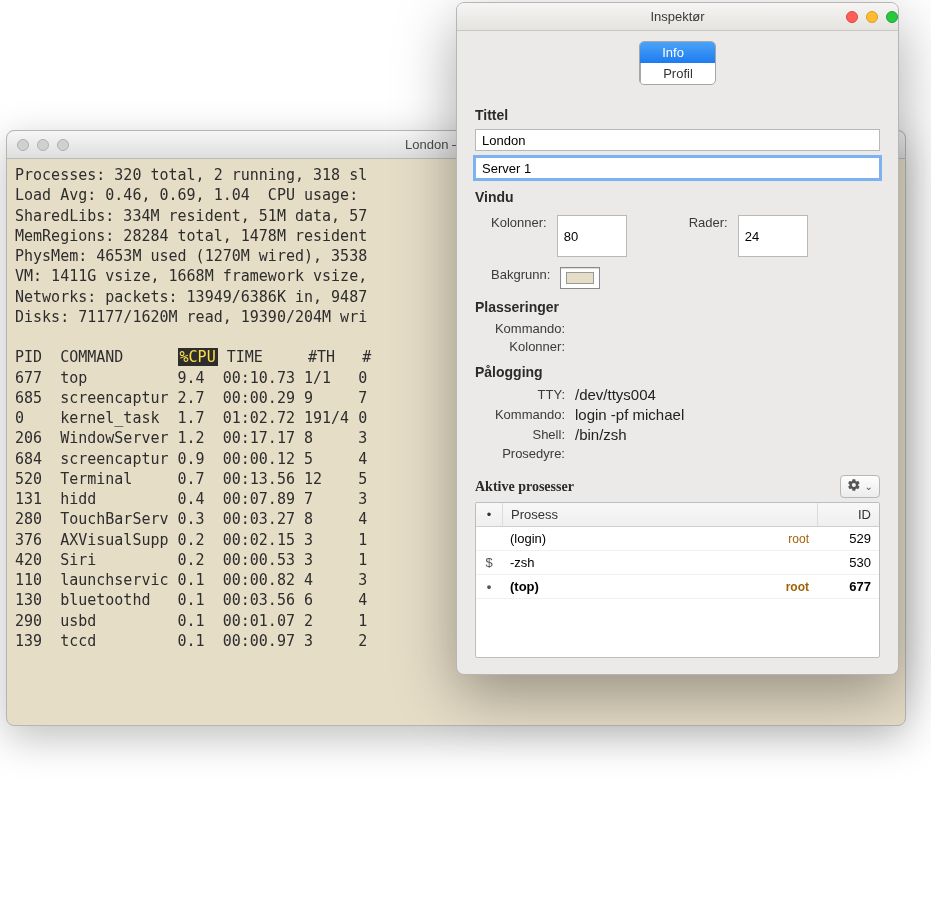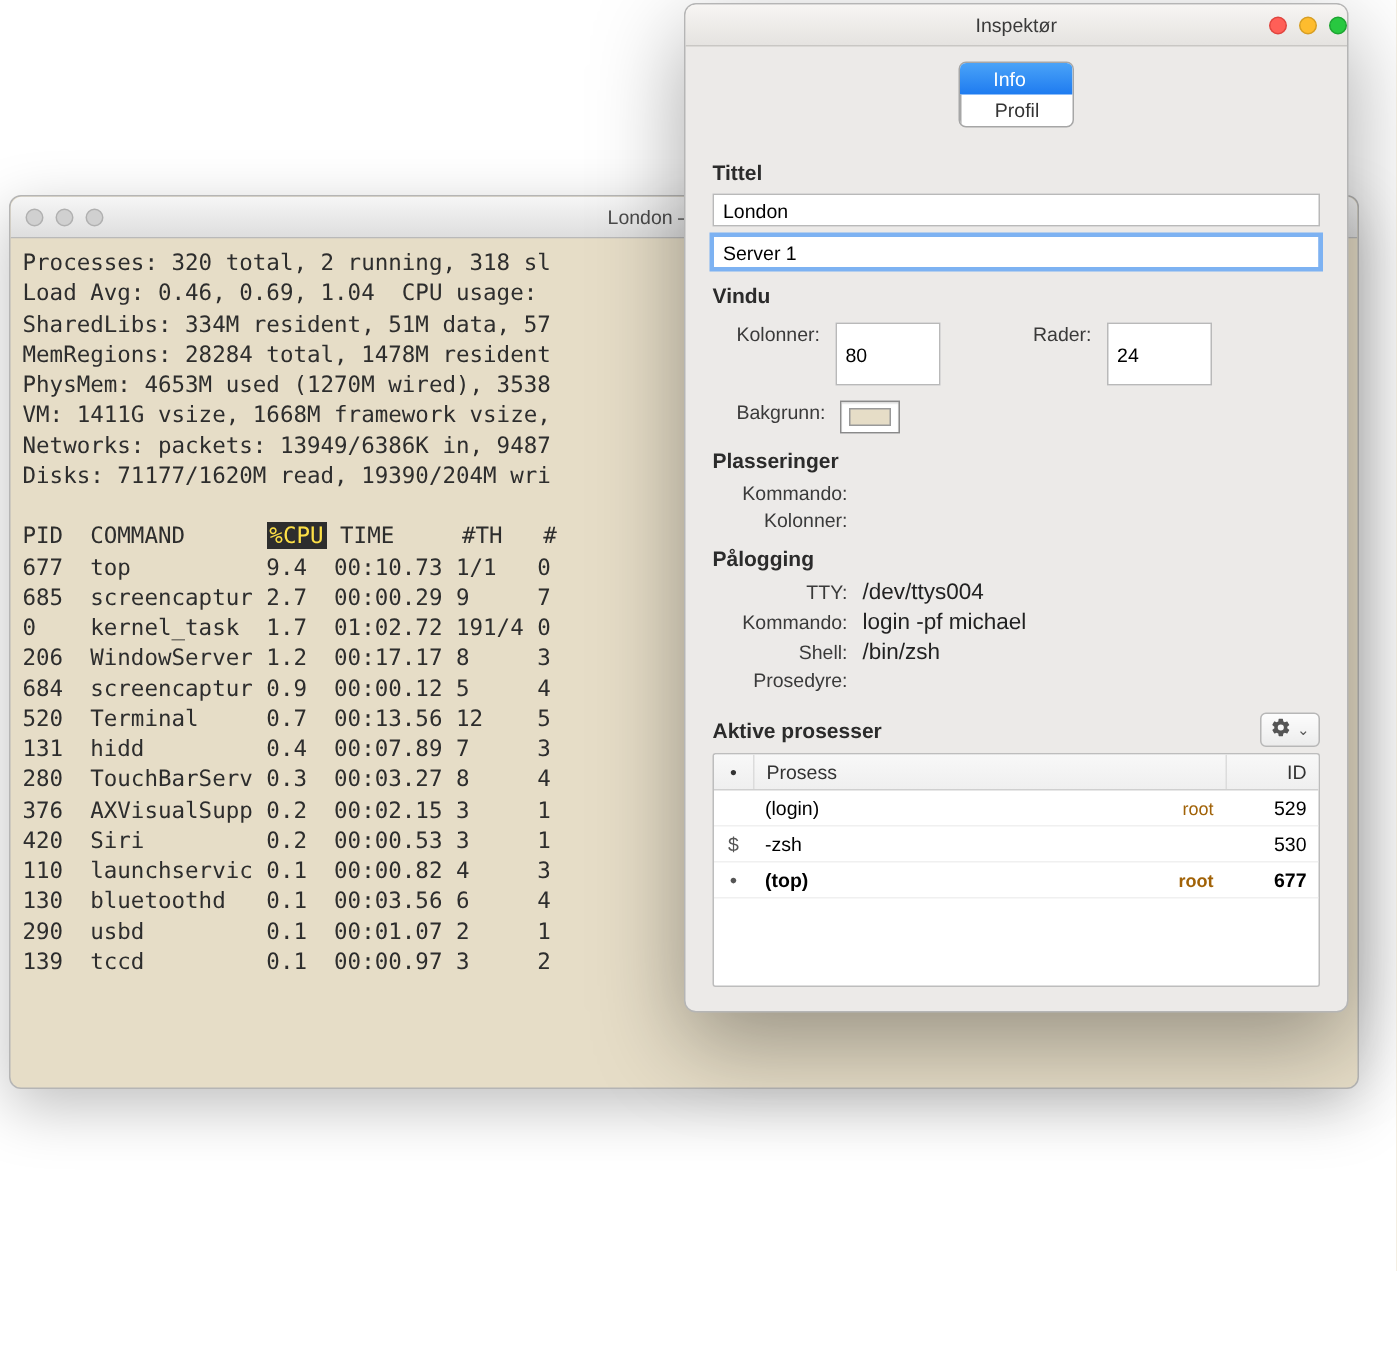--- a/index.html
+++ b/index.html
@@ -302,21 +302,21 @@
     <div class="kv">
         <span class="k">Shell:</span>
         <span class="v">/bin/zsh</span>
       </div>
     <div class="kv">
         <span class="k">Prosedyre:</span>
         <span class="v"></span>
       </div>
 
     <div class="proc-header">
-      <div class="section-title" style="margin:0;">Aktive prosesser</div>
+      <div class="section-title" style="margin:0;font-family:Liberation Serif, serif;">Aktive prosesser</div>
       <div class="gear">
         <span>
           <svg viewBox="0 0 24 24">
               <path d="M19.14,12.94a7,7,0,0,0,.05-.94,7,7,0,0,0-.05-.94l2.11-1.65a.5.5,0,0,0,.12-.64l-2-3.46a.5.5,0,0,0-.61-.22l-2.49,1a7,7,0,0,0-1.63-.94l-.38-2.65A.5.5,0,0,0,13.77,2H9.77a.5.5,0,0,0-.49.42L8.9,5.07a7,7,0,0,0-1.63.94l-2.49-1a.5.5,0,0,0-.61.22l-2,3.46a.5.5,0,0,0,.12.64L4.4,11a7,7,0,0,0,0,1.88L2.29,14.55a.5.5,0,0,0-.12.64l2,3.46a.5.5,0,0,0,.61.22l2.49-1a7,7,0,0,0,1.63.94l.38,2.65a.5.5,0,0,0,.49.42h4a.5.5,0,0,0,.49-.42l.38-2.65a7,7,0,0,0,1.63-.94l2.49,1a.5.5,0,0,0,.61-.22l2-3.46a.5.5,0,0,0-.12-.64ZM11.77,15.5A3.5,3.5,0,1,1,15.27,12,3.5,3.5,0,0,1,11.77,15.5Z"></path>
             </svg>
         </span>
         <span class="chev">⌄</span>
       </div>
     </div>
 

